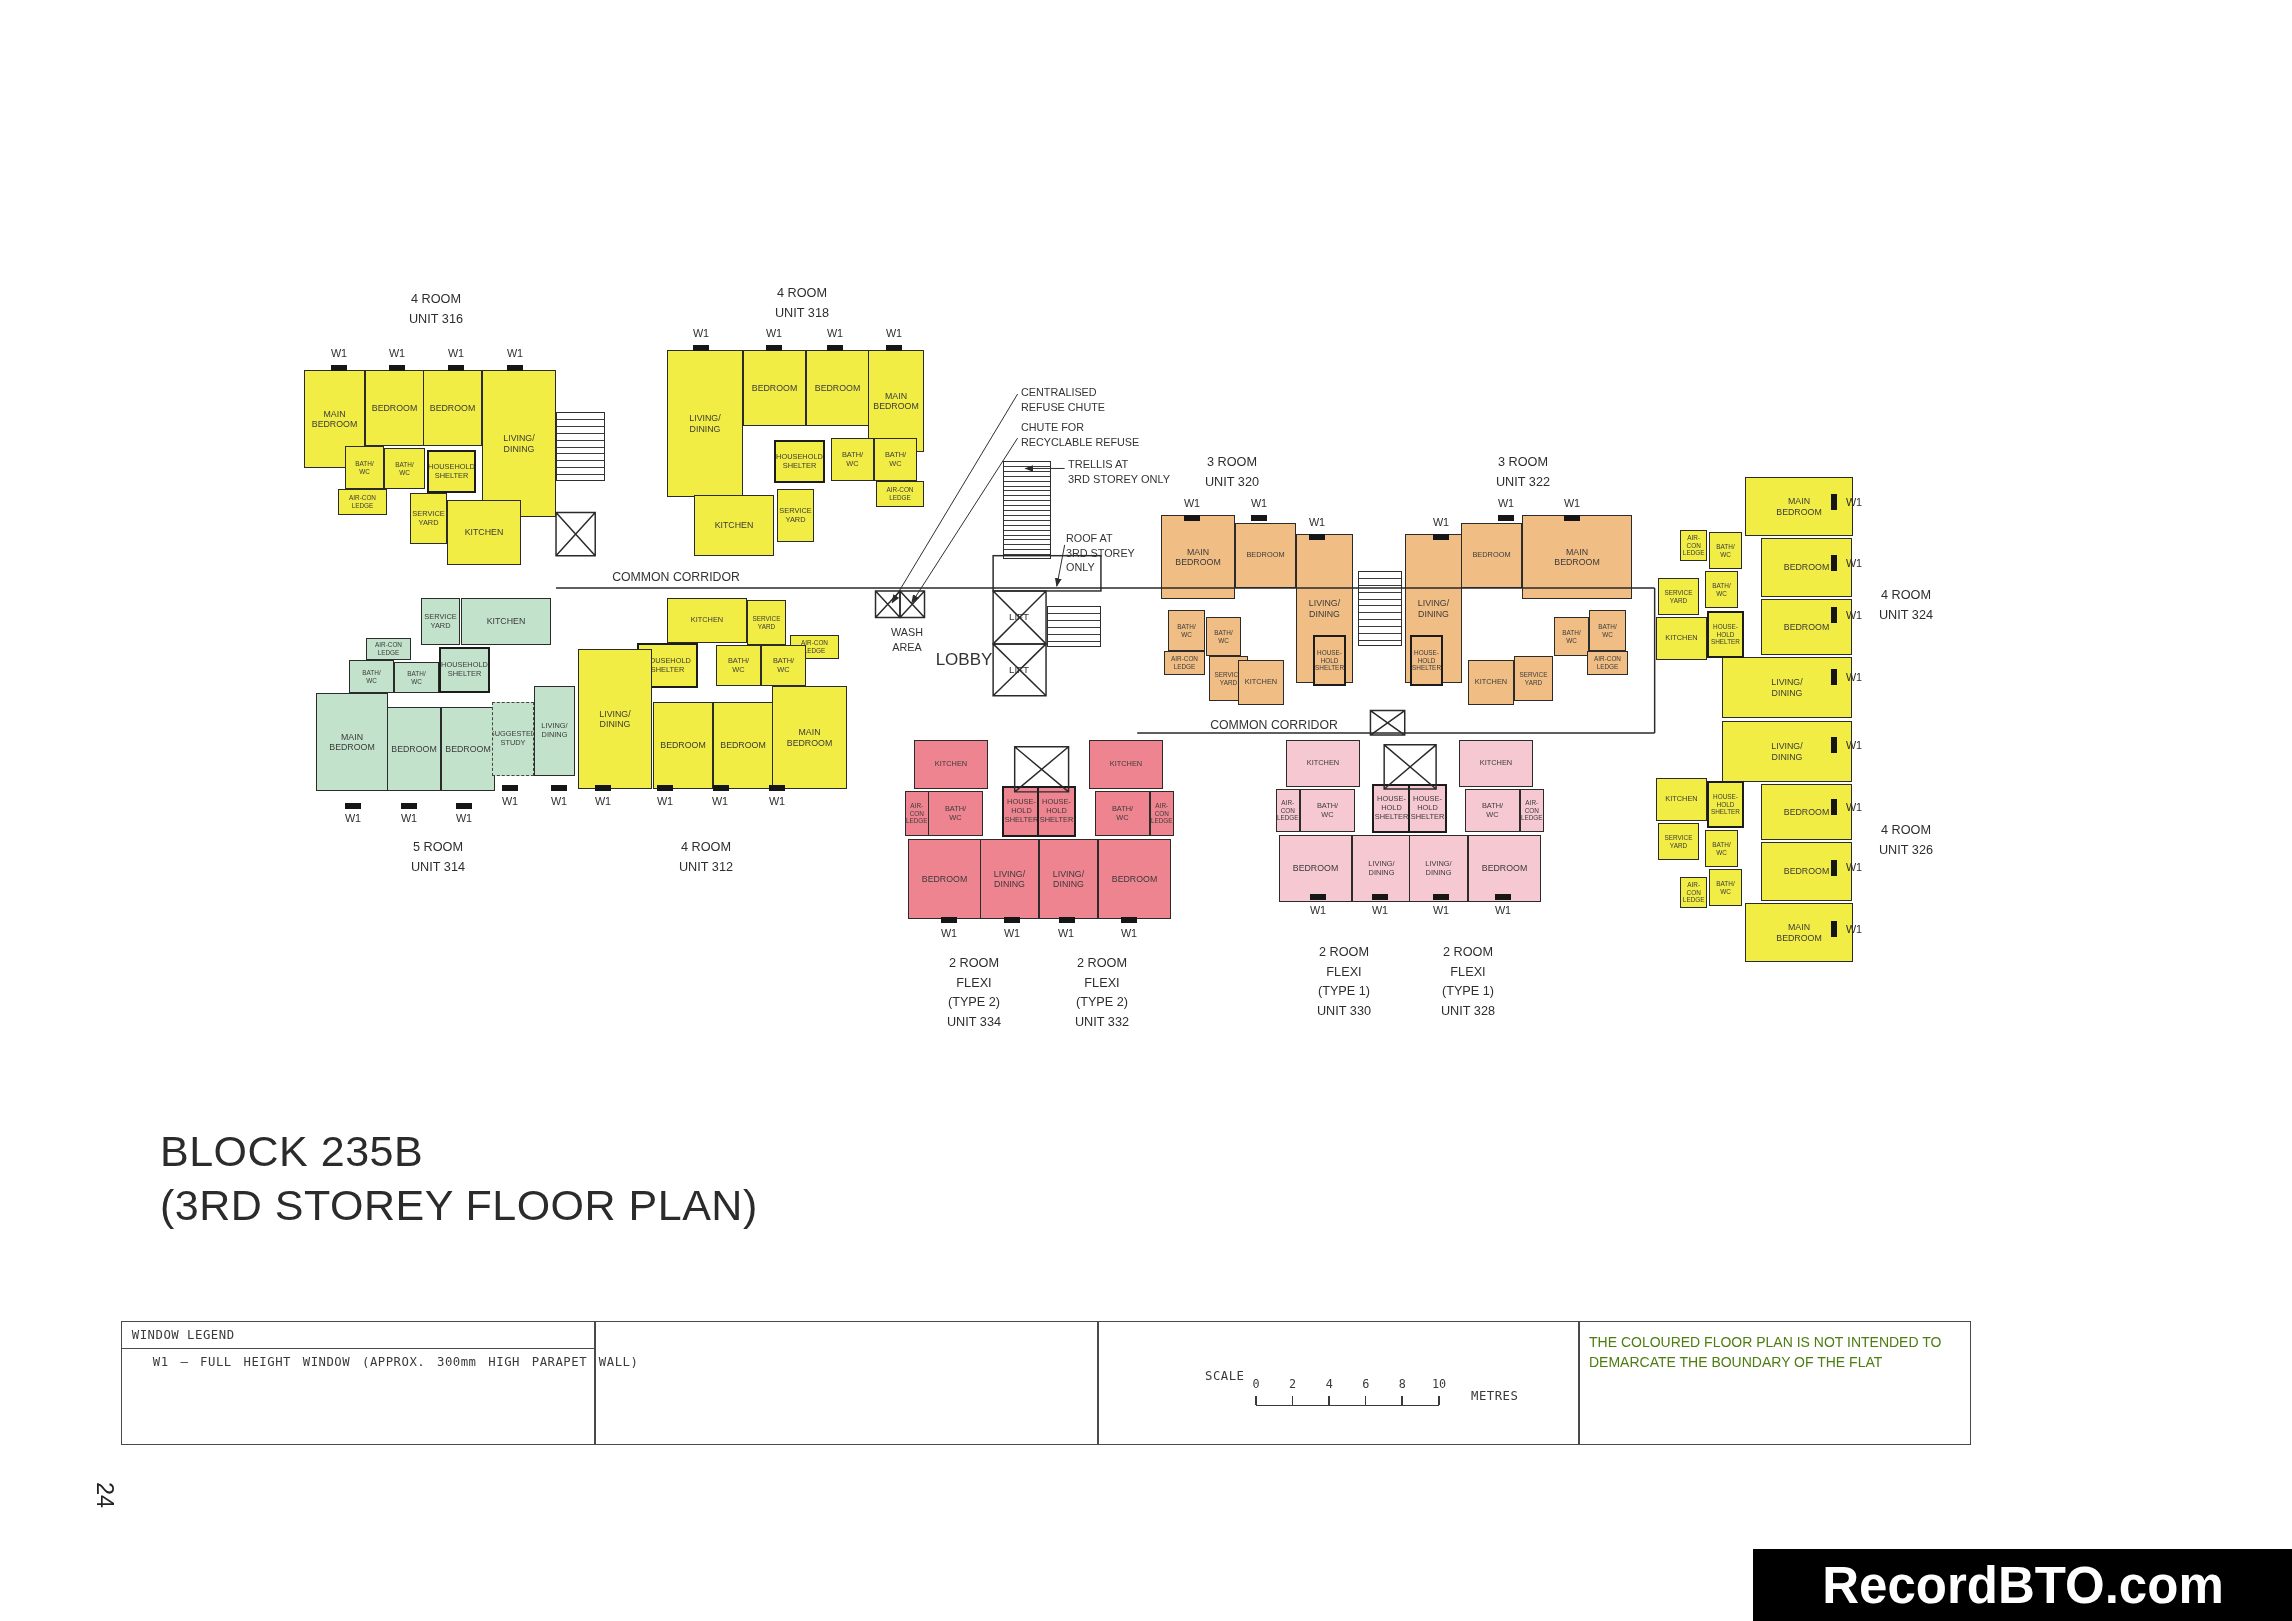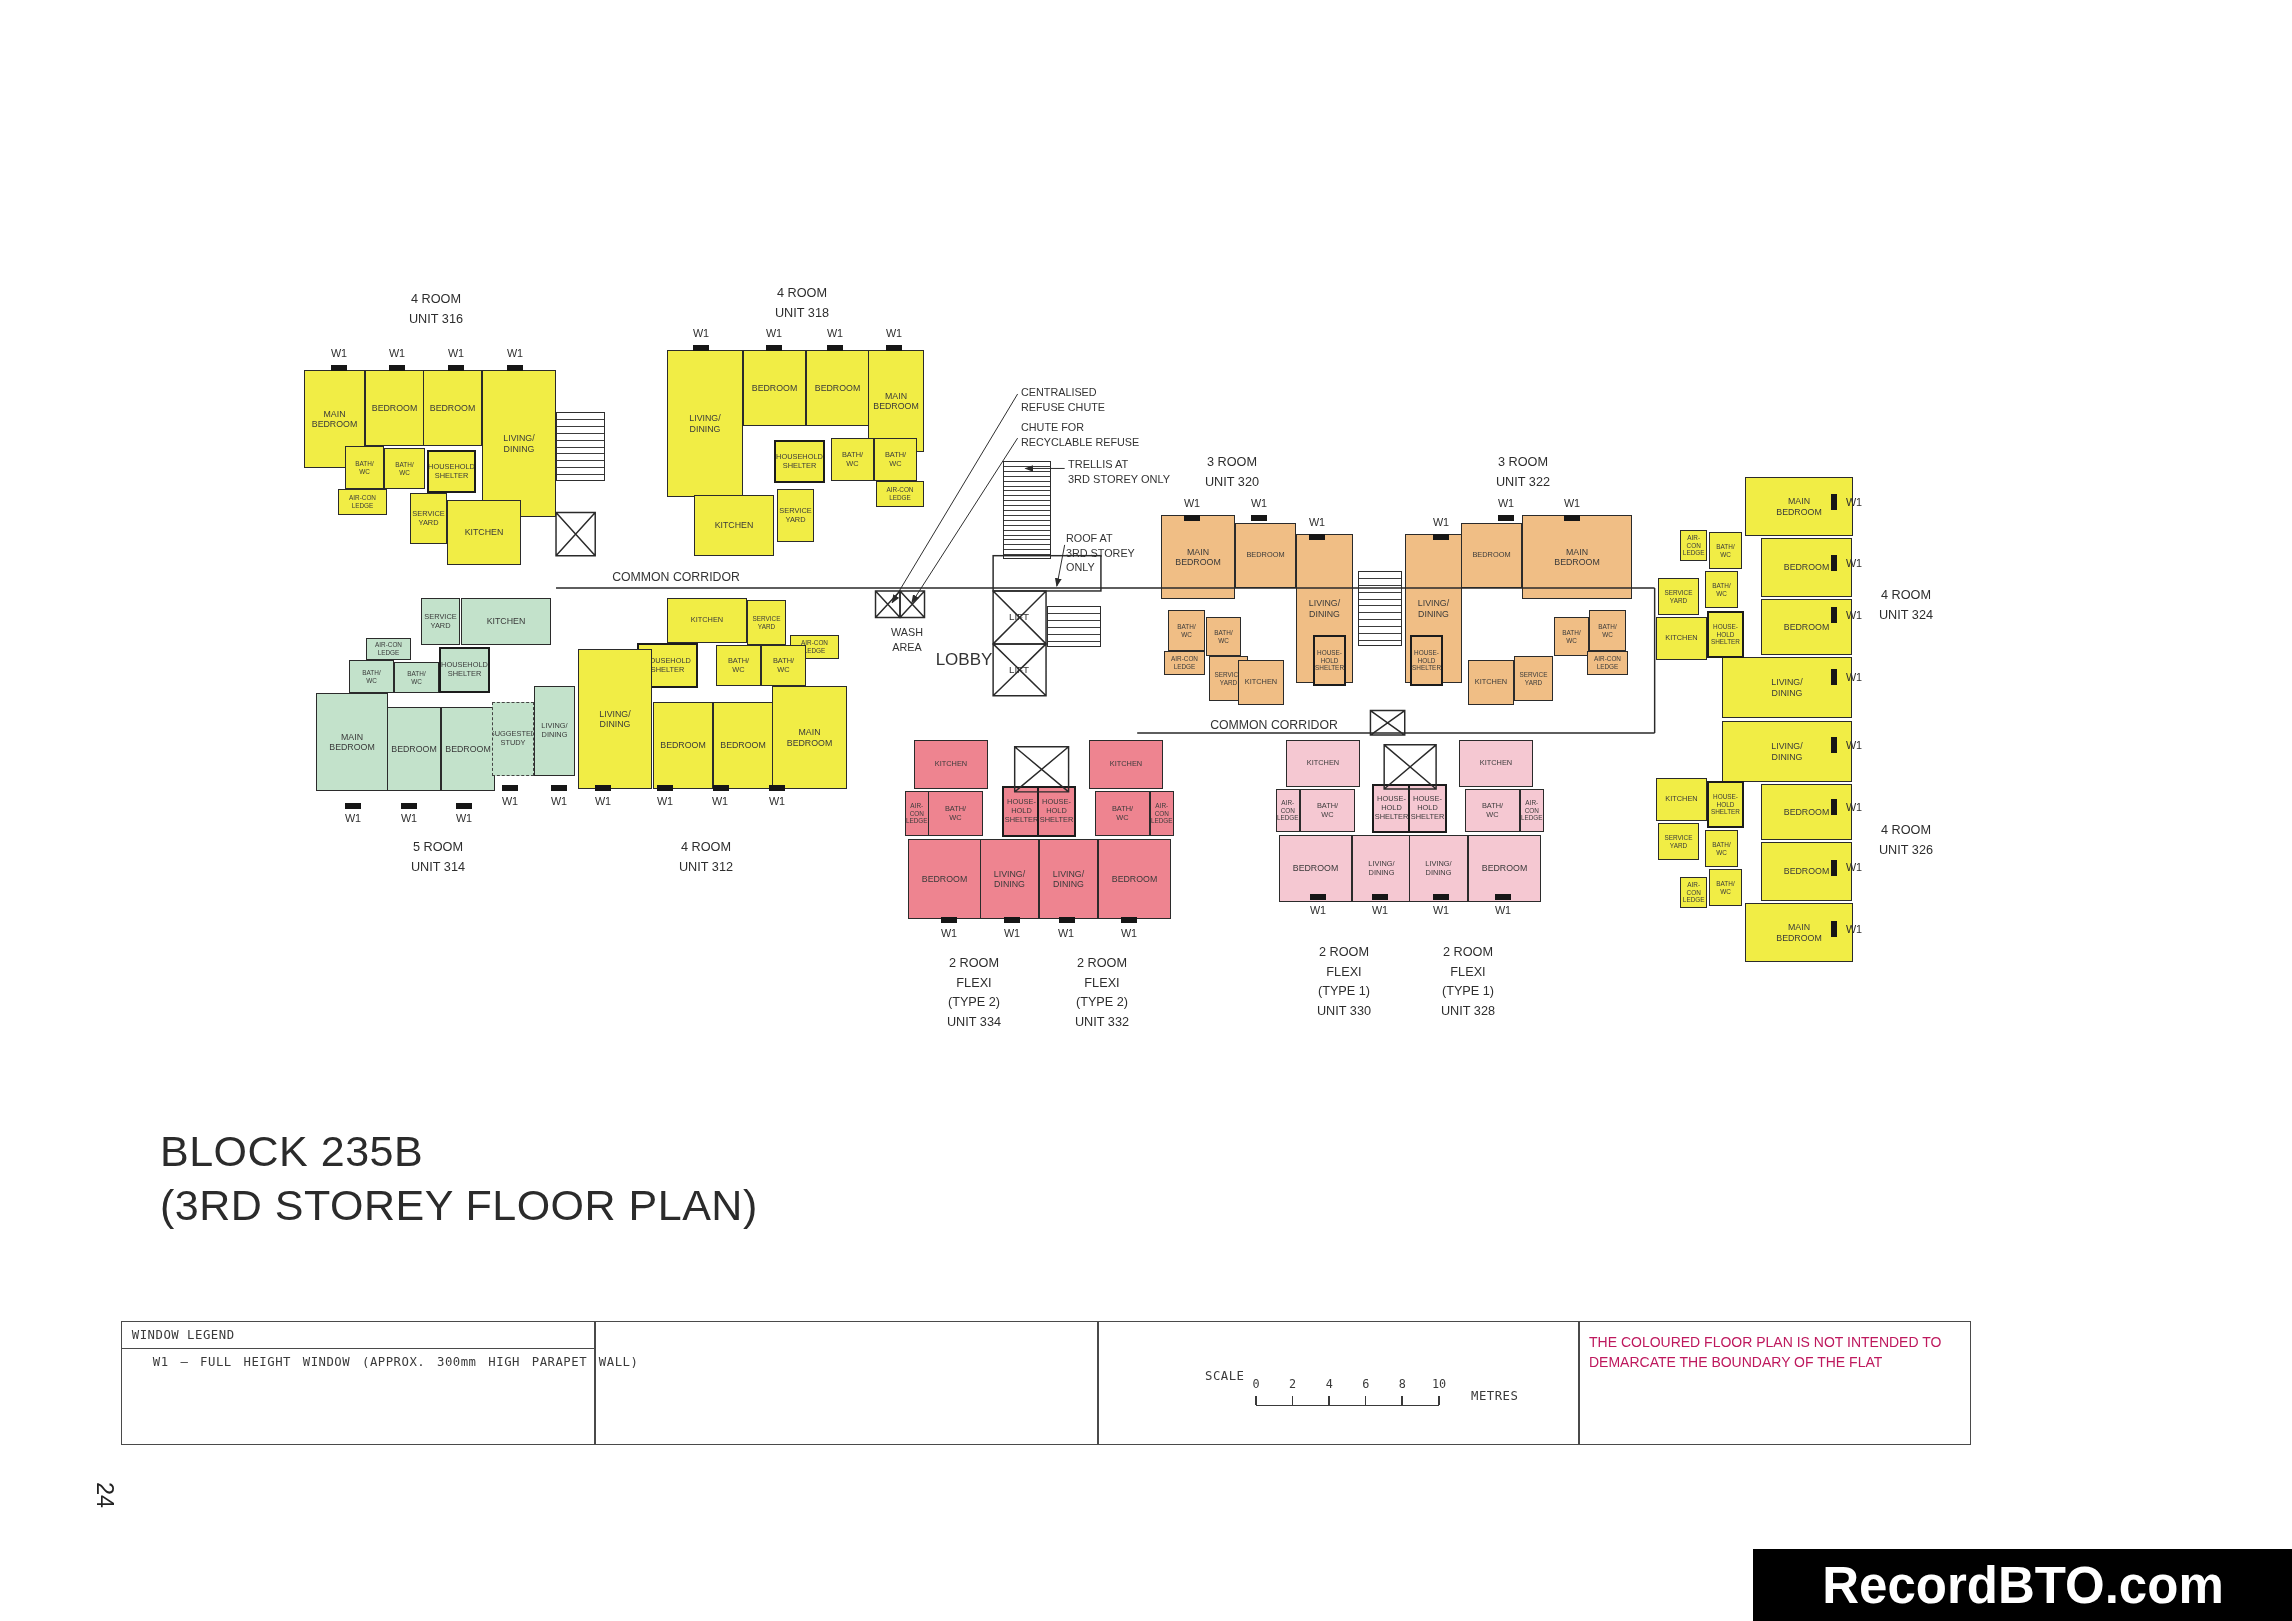--- a/index.html
+++ b/index.html
@@ -33,21 +33,21 @@
   #leg-title{position:absolute;left:9.8px;top:5.9px;}
   #leg-item{position:absolute;left:9.8px;top:33px;word-spacing:3.9px;margin-left:21px;}
   #leg-note1{position:absolute;left:522px;top:7.8px;line-height:1.6;white-space:pre-line;word-spacing:2.9px;}
   #scale-area{position:absolute;left:975px;top:0;width:480px;height:100%;}
   #scale-label{position:absolute;left:108px;top:47px;}
   #scale-unit{position:absolute;left:374px;top:47px;margin-top:20px;}
   #ruler{position:absolute;left:159px;top:73px;width:183px;height:9.8px;border-bottom:1.5px solid #3a3a3a;}
   .rtick{position:absolute;bottom:0;width:1.5px;height:8.8px;background:#3a3a3a;}
   .rnum{position:absolute;bottom:13.7px;transform:translateX(-50%);font-family:"DejaVu Sans Mono",monospace;
         font-size:11.8px;color:#3a3a3a;}
-  #leg-note2{position:absolute;left:1467px;top:9.8px;font-size:14px;color:#be185d;line-height:1.45;white-space:pre-line;}
+  #leg-note2{position:absolute;left:1467px;top:9.8px;font-size:14px;color:#4d7c0f;line-height:1.45;white-space:pre-line;}
 </style>
 </head>
 <body>
 
 <div id="page">
 
   <div id="plan">
       <div class="room" style="left: 304px; top: 370px; width: 61px; height: 98px; background: rgb(241, 237, 69); border: 1.5px solid rgb(43, 43, 43); font-size: 8.8px;"><span>MAIN
 BEDROOM</span></div>
       <div class="room" style="left: 365px; top: 370px; width: 59px; height: 76px; background: rgb(241, 237, 69); border: 1.5px solid rgb(43, 43, 43); font-size: 8.8px;"><span>BEDROOM</span></div>

